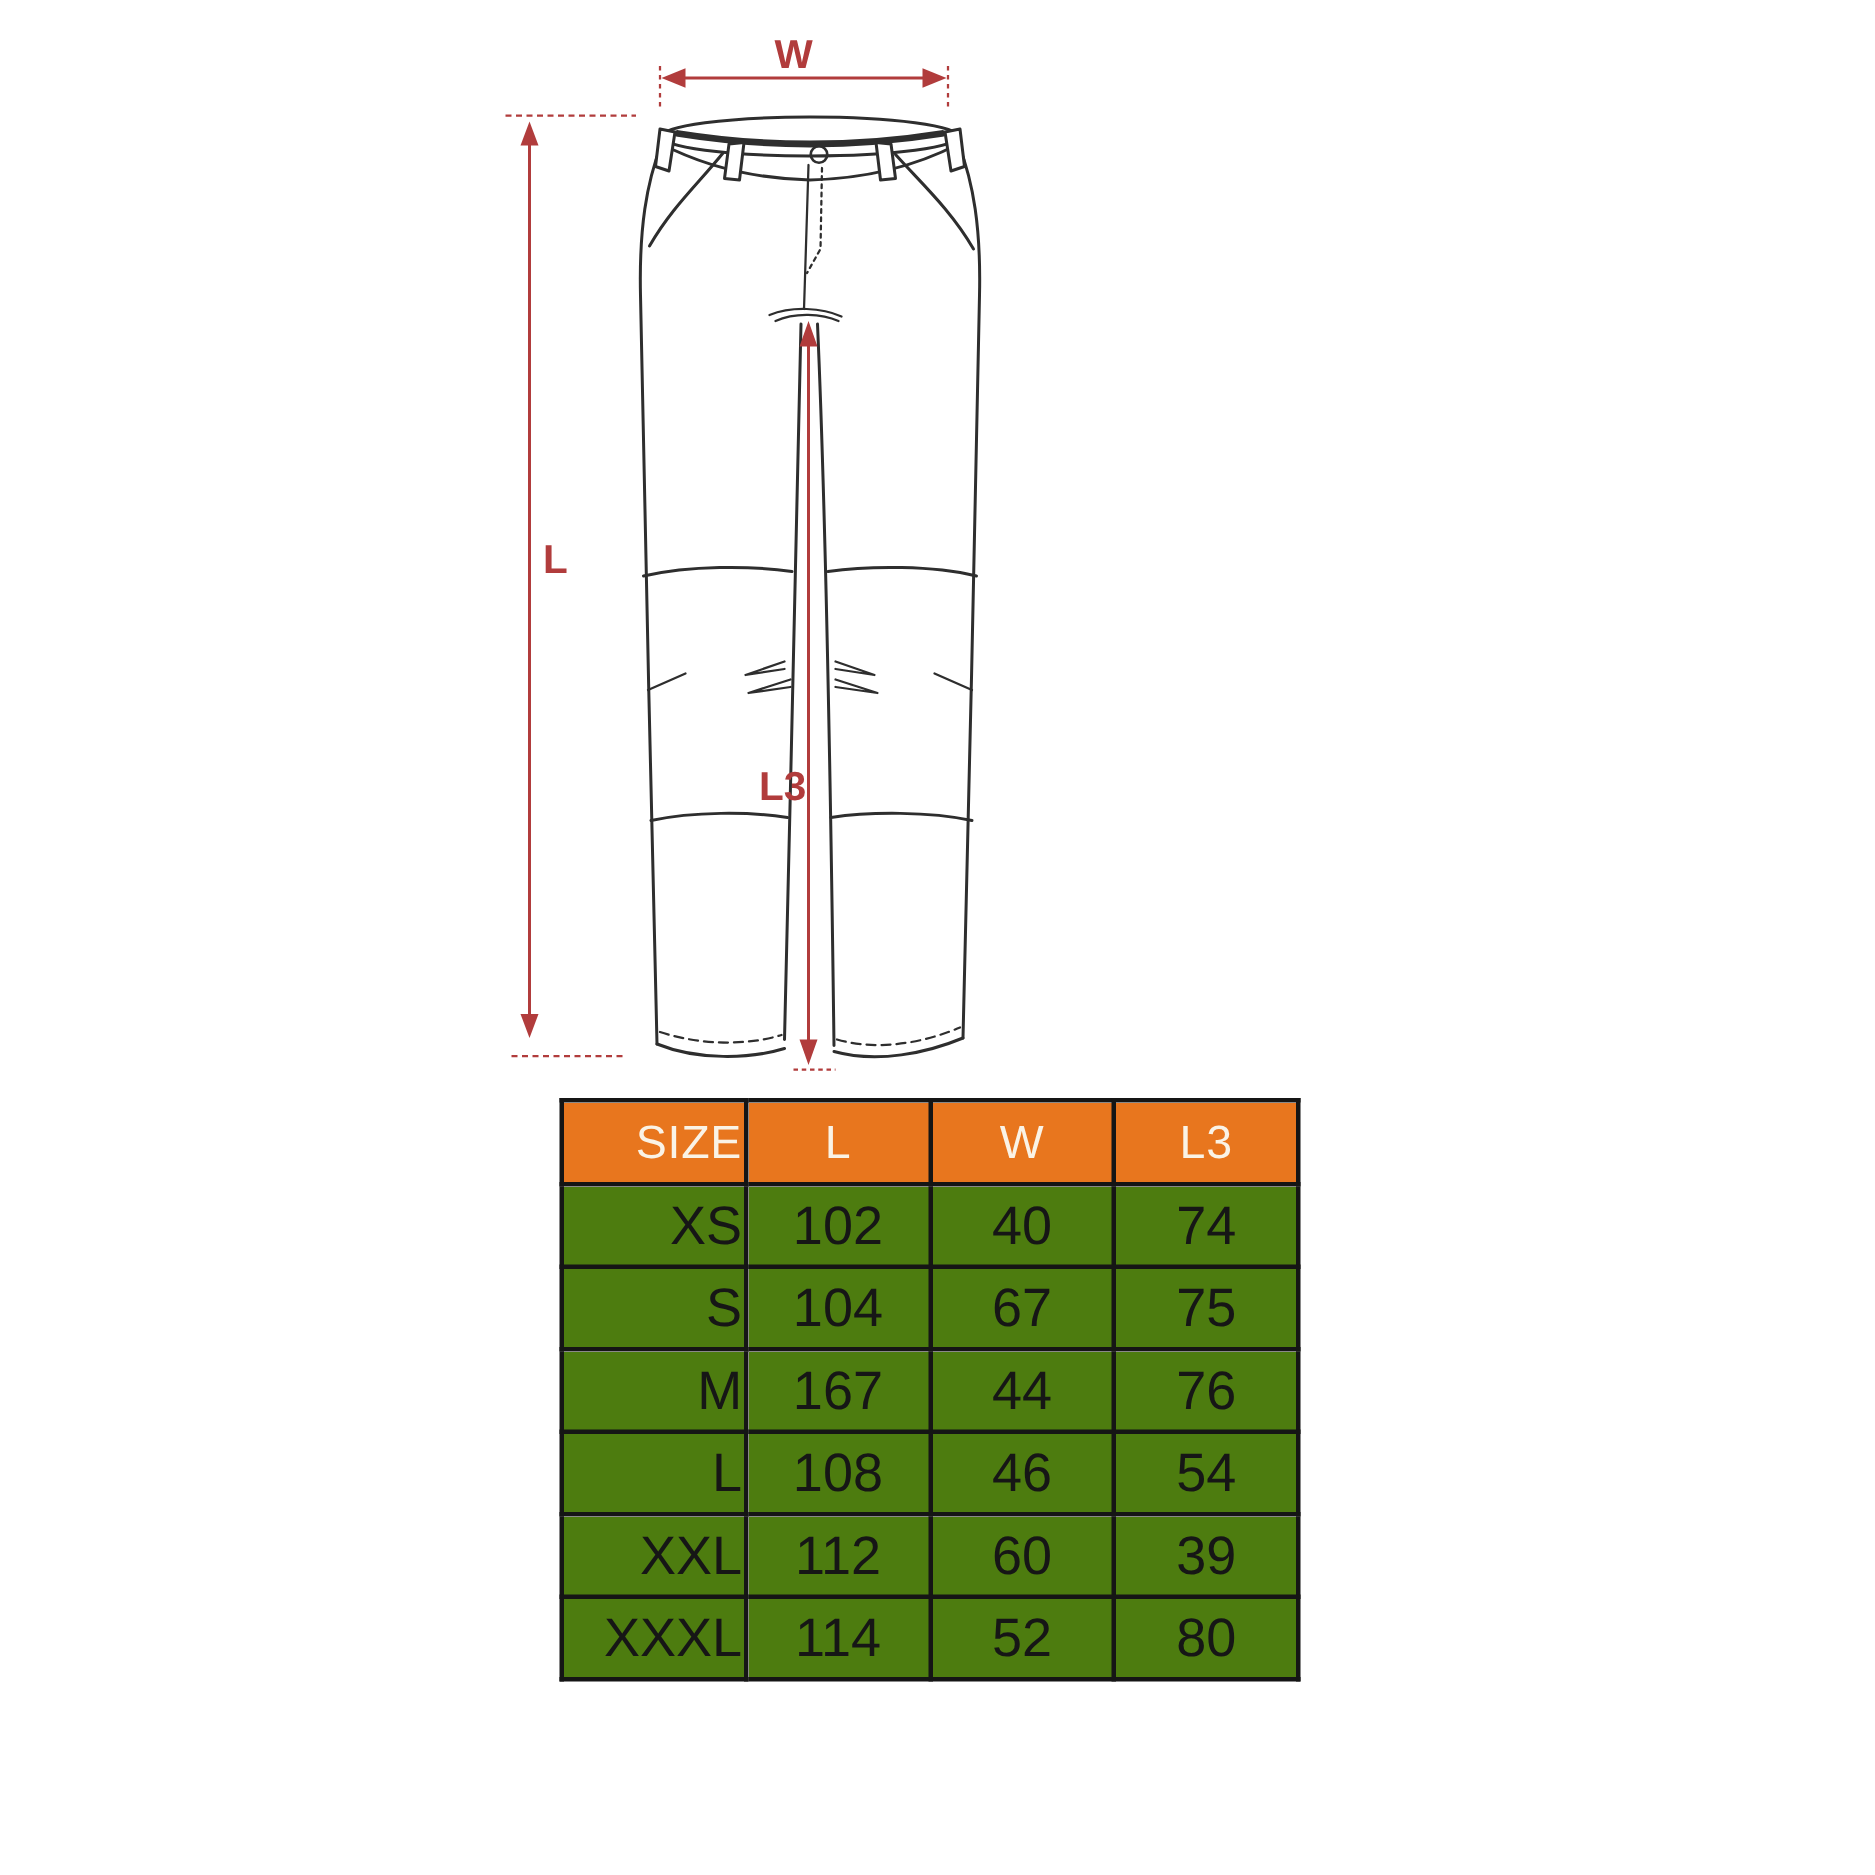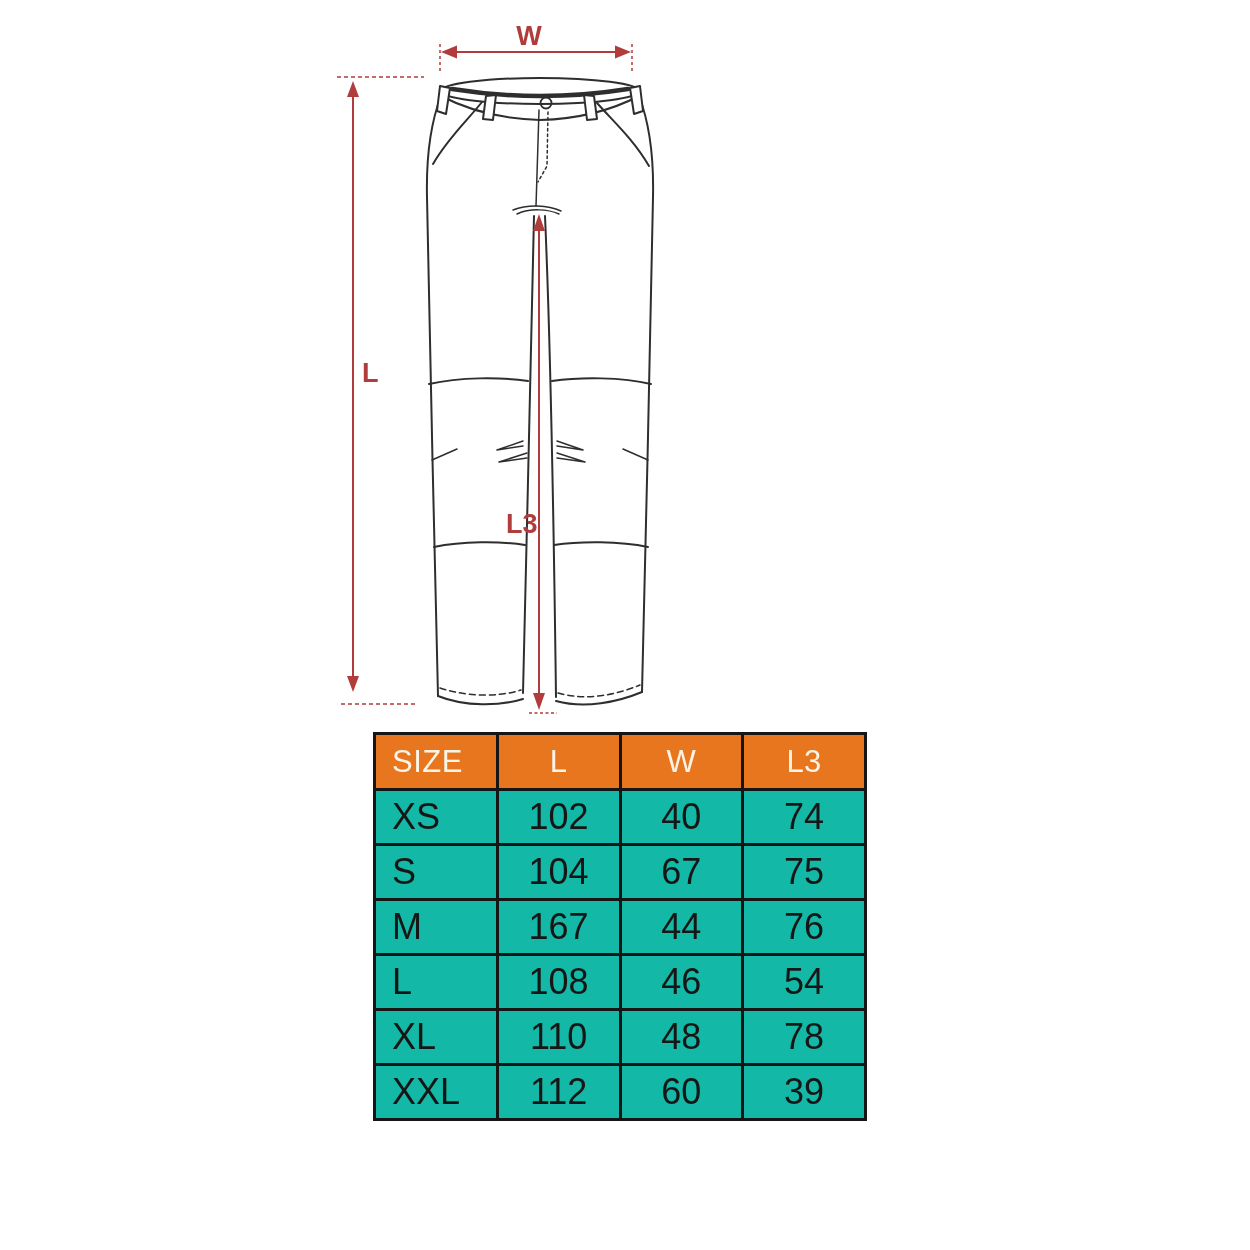--- a/index.html
+++ b/index.html
@@ -46,23 +46,23 @@
     font-size: 31px;
     font-weight: 500;
     height: 56px;
     letter-spacing: 0.5px;
   }
   table.size-table td {
     color: #161616;
     font-size: 36px;
     font-weight: 400;
     height: 55px;
-    background: #14b8a6;
-  }
-  .cell-left  { text-align: left; padding-left: 16px; }
+    background: #4d7c0f;
+  }
+  .cell-left  { text-align: right; padding-left: 16px; }
   .cell-num   { text-align: center; }
 </style>
 </head>
 <body>
 
 <div class="stage">
 
   <svg class="diagram" width="1250" height="1250" viewBox="0 0 1250 1250" xmlns="http://www.w3.org/2000/svg">
 
     <g fill="none" stroke="#2e2e2e" stroke-width="2" stroke-linecap="round" stroke-linejoin="round">
@@ -175,27 +175,27 @@
         <td class="cell-num">44</td>
         <td class="cell-num">76</td>
       </tr>
       <tr>
         <td class="cell-left">L</td>
         <td class="cell-num">108</td>
         <td class="cell-num">46</td>
         <td class="cell-num">54</td>
       </tr>
       <tr>
-        <td class="cell-left">XL</td>
-        <td class="cell-num">110</td>
-        <td class="cell-num">48</td>
-        <td class="cell-num">78</td>
-      </tr>
-      <tr>
         <td class="cell-left">XXL</td>
         <td class="cell-num">112</td>
         <td class="cell-num">60</td>
         <td class="cell-num">39</td>
       </tr>
+      <tr>
+        <td class="cell-left">XXXL</td>
+        <td class="cell-num">114</td>
+        <td class="cell-num">52</td>
+        <td class="cell-num">80</td>
+      </tr>
     </tbody>
   </table>
 
 </div>
 
 </body></html>

